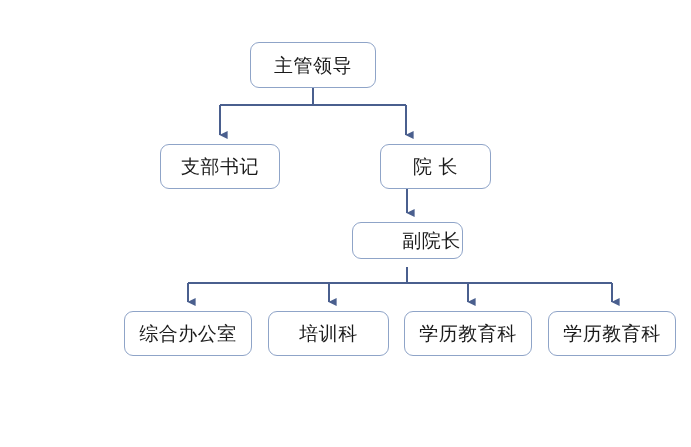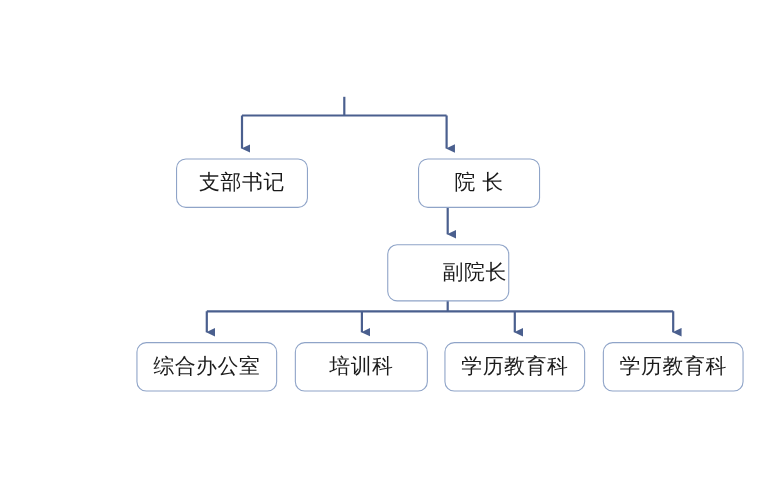--- a/index.html
+++ b/index.html
@@ -77,30 +77,33 @@
 
       <path d="M 188 283 L 612 283"></path>
 
       <path d="M 188 283 L 188 302" marker-end="url(#arrow-head)"></path>
       <path d="M 329 283 L 329 302" marker-end="url(#arrow-head)"></path>
       <path d="M 468 283 L 468 302" marker-end="url(#arrow-head)"></path>
       <path d="M 612 283 L 612 302" marker-end="url(#arrow-head)"></path>
     </g>
   </svg>
 
+  <div class="node" style="left:250px; top:42px; width:126px; height:46px;">
+    <span class="node-label">主管领导</span>
+  </div>
 
   <div class="node" style="left:160px; top:144px; width:120px; height:45px;">
     <span class="node-label">支部书记</span>
   </div>
 
   <div class="node" style="left:352px; top:144px; width:111px; height:45px;margin-left:28px;">
     <span class="node-label">院 长</span>
   </div>
 
-  <div class="node" style="left:352px; top:222px; width:111px; height:52px;padding-left:48px;">
+  <div class="node" style="left:352px; top:222px; width:111px; height:37px;padding-left:48px;">
     <span class="node-label">副院长</span>
   </div>
 
   <div class="node" style="left:268px; top:311px; width:121px; height:45px;">
     <span class="node-label">培训科</span>
   </div>
 
   <div class="node" style="left:124px; top:311px; width:128px; height:45px;">
     <span class="node-label">综合办公室</span>
   </div>

